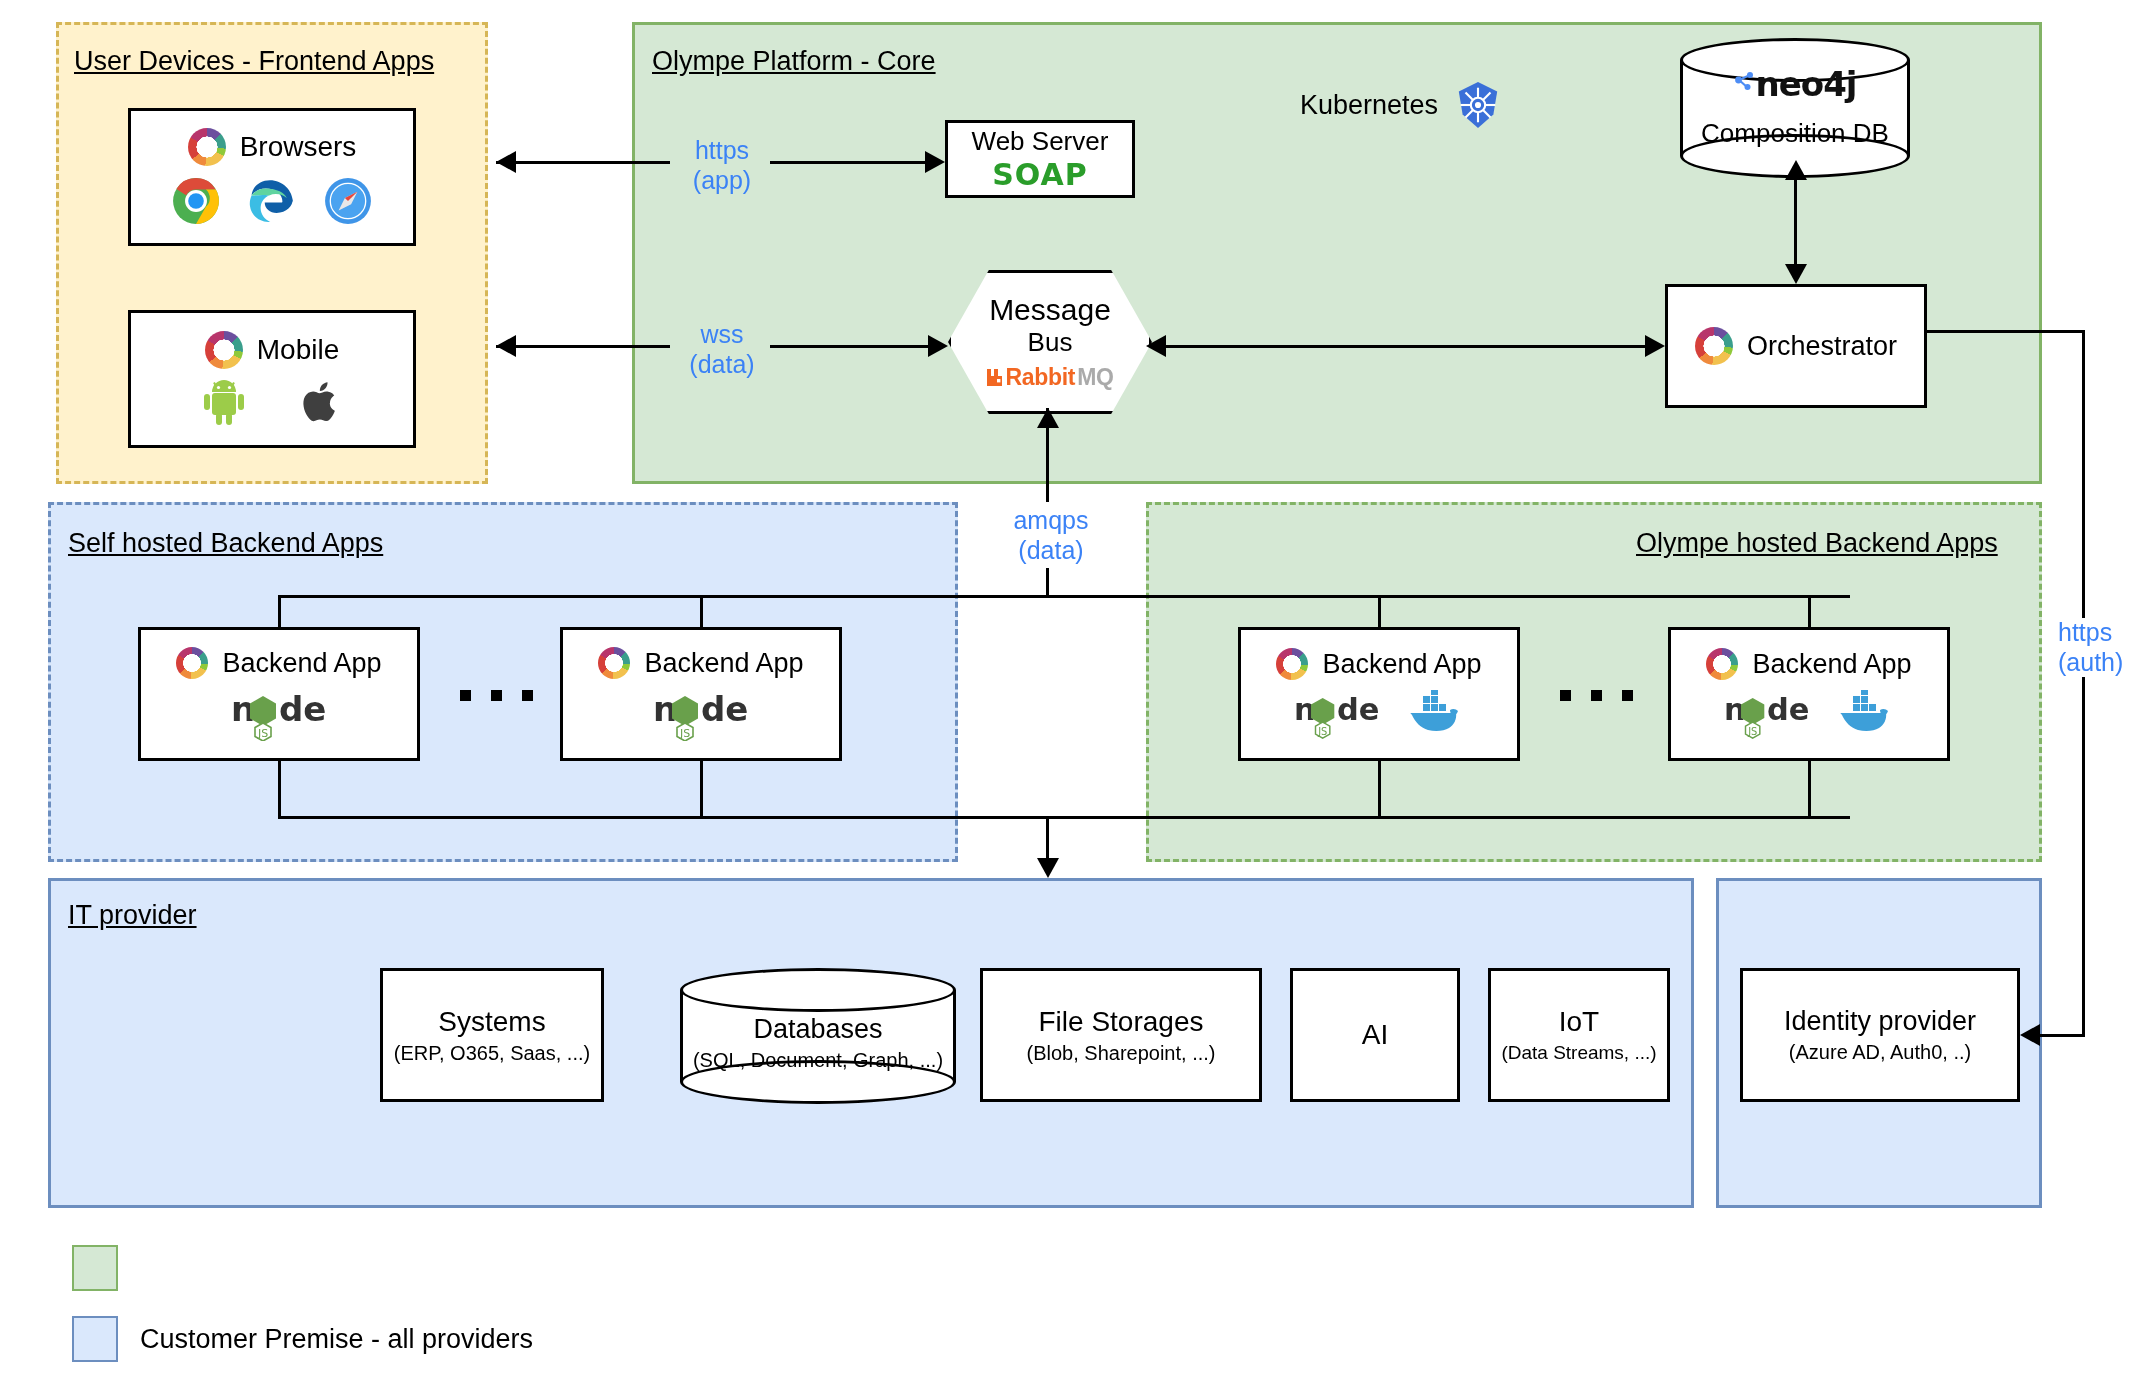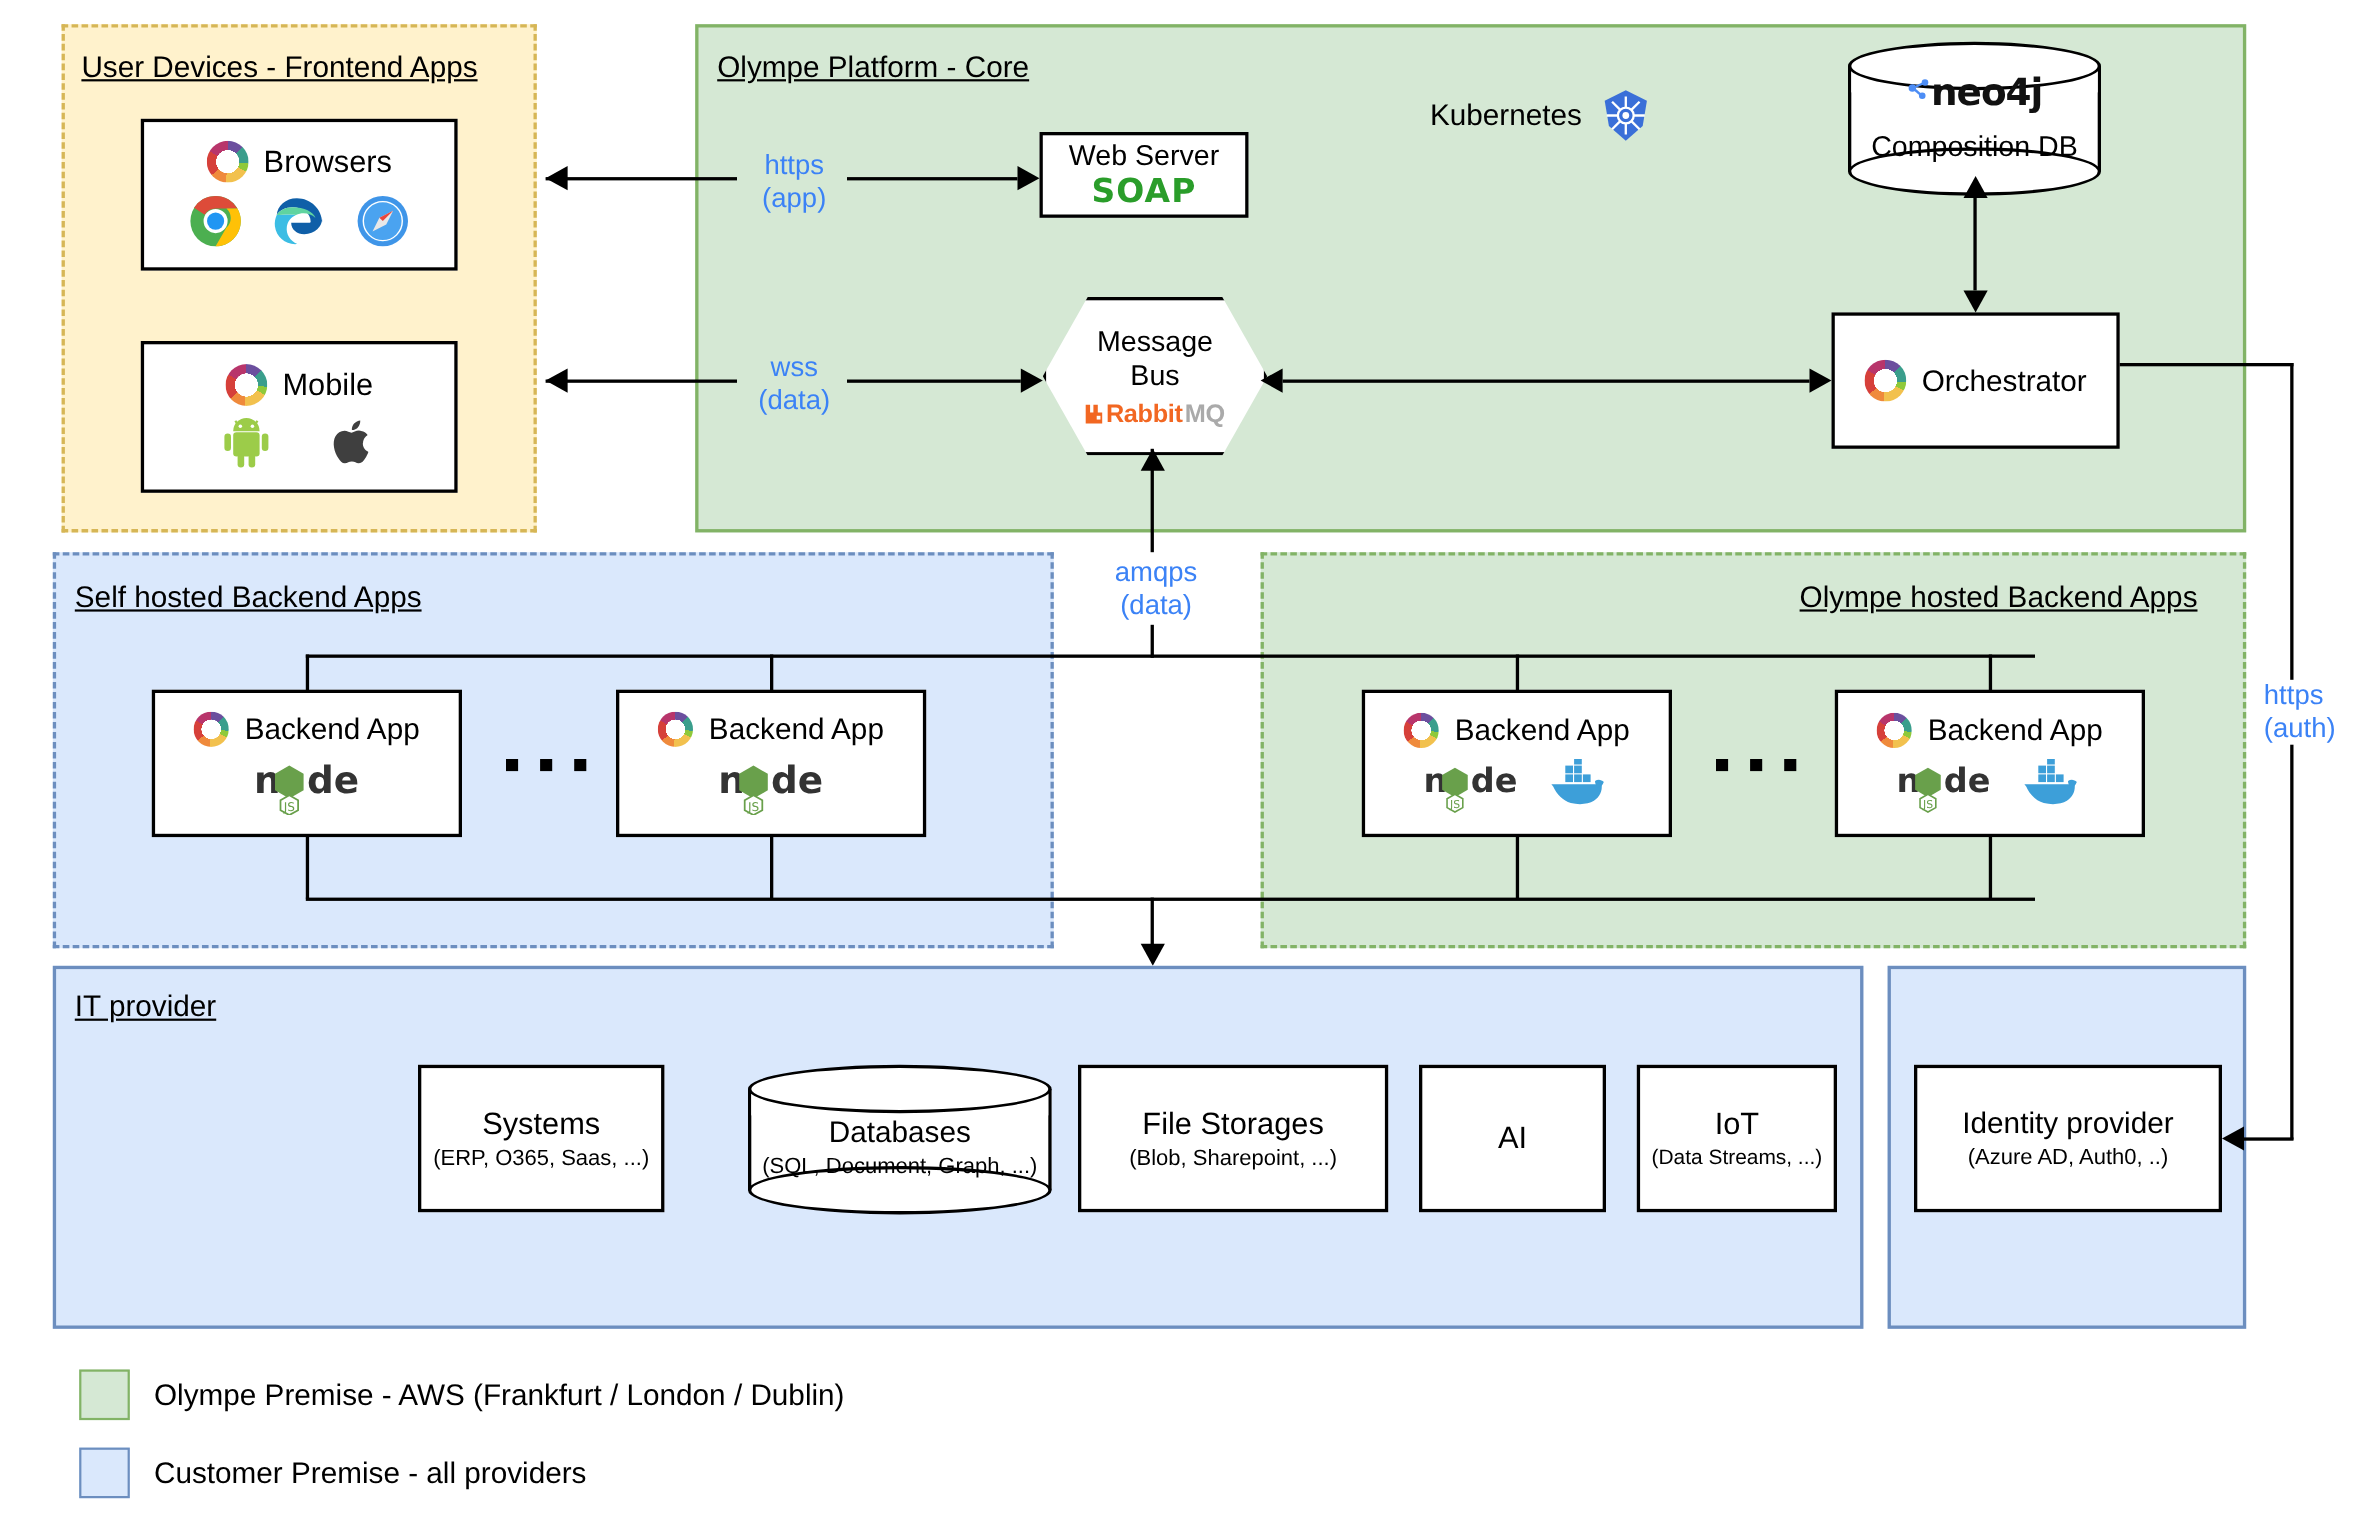--- a/index.html
+++ b/index.html
@@ -190,21 +190,21 @@
           <circle cx="13.5" cy="16" r="3" fill="#4d8df5"></circle>
         </svg>
         <span>neo4j</span>
       </div>
       <div class="node-title" style="font-size:26px;margin-top:14px;">Composition DB</div>
     </div>
   </div>
 
   <div class="hex" style="left:948px;top:270px;width:198px;height:138px;">
     <div class="hex-inner">
-      <div class="node-title" style="font-size:26px;">Message</div>
+      <div class="node-title" style="font-size:30px;">Message</div>
       <div class="node-title" style="font-size:26px;">Bus</div>
       <div class="rabbit" style="margin-top:6px;display:flex;align-items:center;gap:2px;">
         <svg width="17" height="19" viewBox="0 0 17 19">
           <path d="M1 1h4v7h3V1h4v7h4v10H1z" fill="#f26722"></path>
           <rect x="11" y="11" width="3.4" height="3.4" fill="#fff"></rect>
         </svg>
         <span class="r1">Rabbit</span>
           <span class="r2">MQ</span>
       </div>
     </div>
@@ -433,20 +433,19 @@
   <div class="line vline" style="left:2082px;top:330px;height:706px;"></div>
   <div class="line hline" style="left:2040px;top:1034px;width:45px;"></div>
   <div class="arrow arr-left" style="left:2020px;top:1024px;"></div>
   <div class="edge-label" style="left:2058px;top:618px;width:110px;text-align:left;background:#fff;">
     <div>https</div>
       <div>(auth)</div>
   </div>
 
   <div class="legend-row" style="left:72px;top:1245px;">
     <span class="legend-swatch" style="background:#d5e8d4;border:2px solid #82b366;"></span>
-    <span class="legend-text">Olympe Premise - AWS (Frankfurt / London / Dublin)</span>
   </div>
   <div class="legend-row" style="left:72px;top:1316px;">
     <span class="legend-swatch" style="background:#dae8fc;border:2px solid #6c8ebf;"></span>
     <span class="legend-text">Customer Premise - all providers</span>
   </div>
 
 </div>
 
 </body></html>

